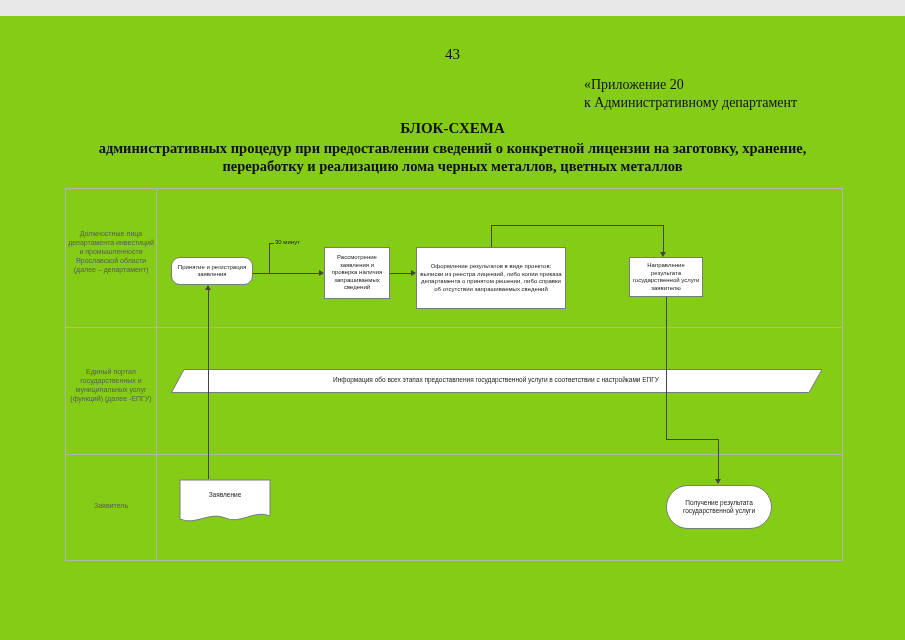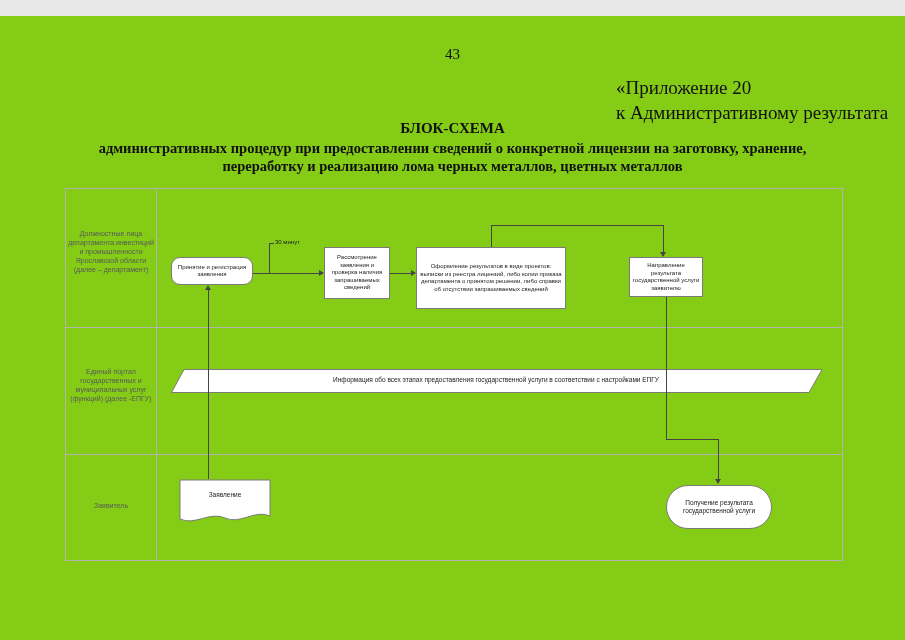--- a/index.html
+++ b/index.html
@@ -1,20 +1,20 @@
 <!DOCTYPE html>
 <html><head>
 <meta charset="utf-8">
 <style>
   html,body{margin:0;padding:0;background:#e8e8e8;}
   .sheet{position:relative;width:905px;height:640px;background:#84cc16;margin:16px auto;
          font-family:"Liberation Serif", serif;color:#111;overflow:hidden;}
   .abs{position:absolute;}
   .pagenum{top:30px;left:0;width:100%;text-align:center;font-size:15px;}
-  .annex{top:60px;left:616px;font-size:19px;line-height:1.3;}
+  .annex{top:60px;left:584px;font-size:14px;line-height:1.3;}
   .title{top:104px;left:0;width:100%;text-align:center;font-weight:bold;font-size:15px;}
   .subtitle{top:123px;left:50%;transform:translateX(-50%);width:780px;text-align:center;
             font-weight:bold;font-size:14.5px;line-height:1.25;}
   .frame{left:65px;top:172px;width:778px;height:373px;border:1px solid #b3b3b3;box-sizing:border-box;}
   .gridv{width:1px;background:#b3b3b3;}
   .gridh{height:1px;background:#b3b3b3;}
   .lane-label{font-family:"Liberation Sans",sans-serif;font-size:7px;color:#595959;
               text-align:center;line-height:1.3;}
   .node{font-family:"Liberation Sans",sans-serif;border:1px solid #7a7a7a;background:#fff;
         font-size:6px;color:#1a1a1a;display:flex;align-items:center;justify-content:center;
@@ -34,21 +34,21 @@
 </style>
 </head>
 <body>
 
 <div class="sheet">
 
   <div class="abs pagenum">43</div>
 
   <div class="abs annex">
     <div>«Приложение 20</div>
-    <div>к Административному результата</div>
+    <div>к Административному департамент</div>
   </div>
 
   <div class="abs subtitle">административных процедур при предоставлении сведений о конкретной лицензии на заготовку, хранение, переработку и реализацию лома черных металлов, цветных металлов</div>
   <div class="abs title">БЛОК-СХЕМА</div>
 
   <div class="abs frame">
 
     <div class="abs gridv" style="left:90px;top:0;height:371px;"></div>
     <div class="abs gridh" style="left:0;top:138px;width:776px;"></div>
     <div class="abs gridh" style="left:0;top:265px;width:776px;"></div>

